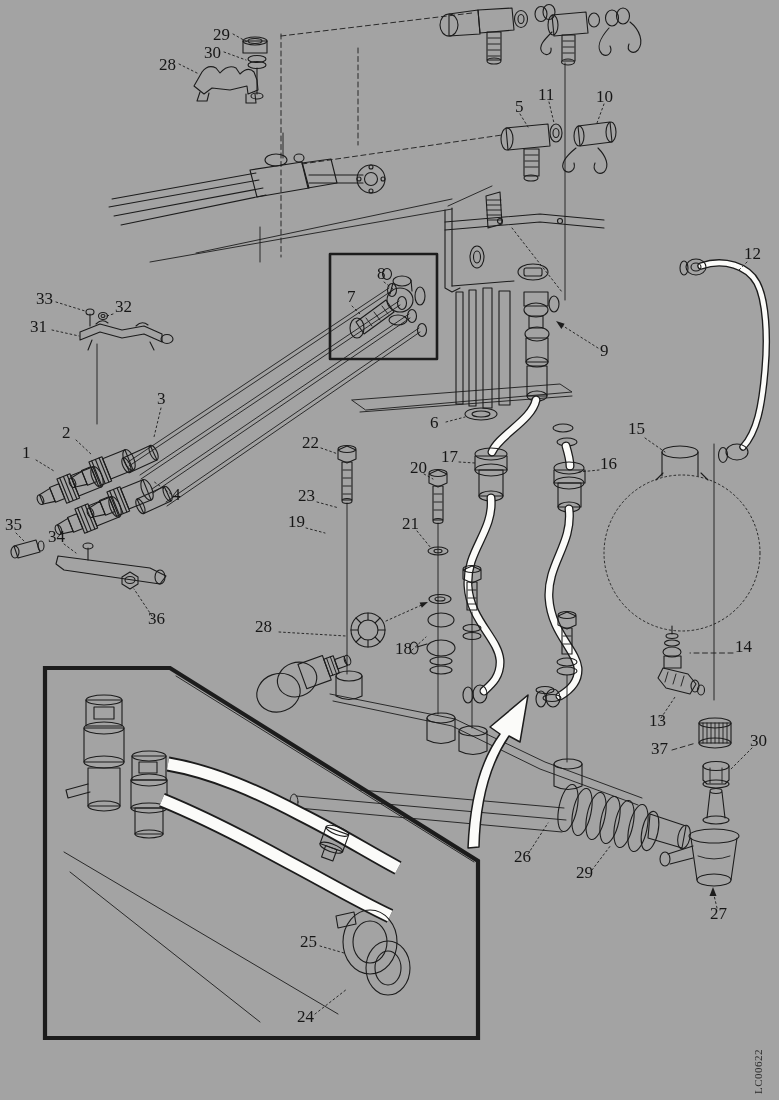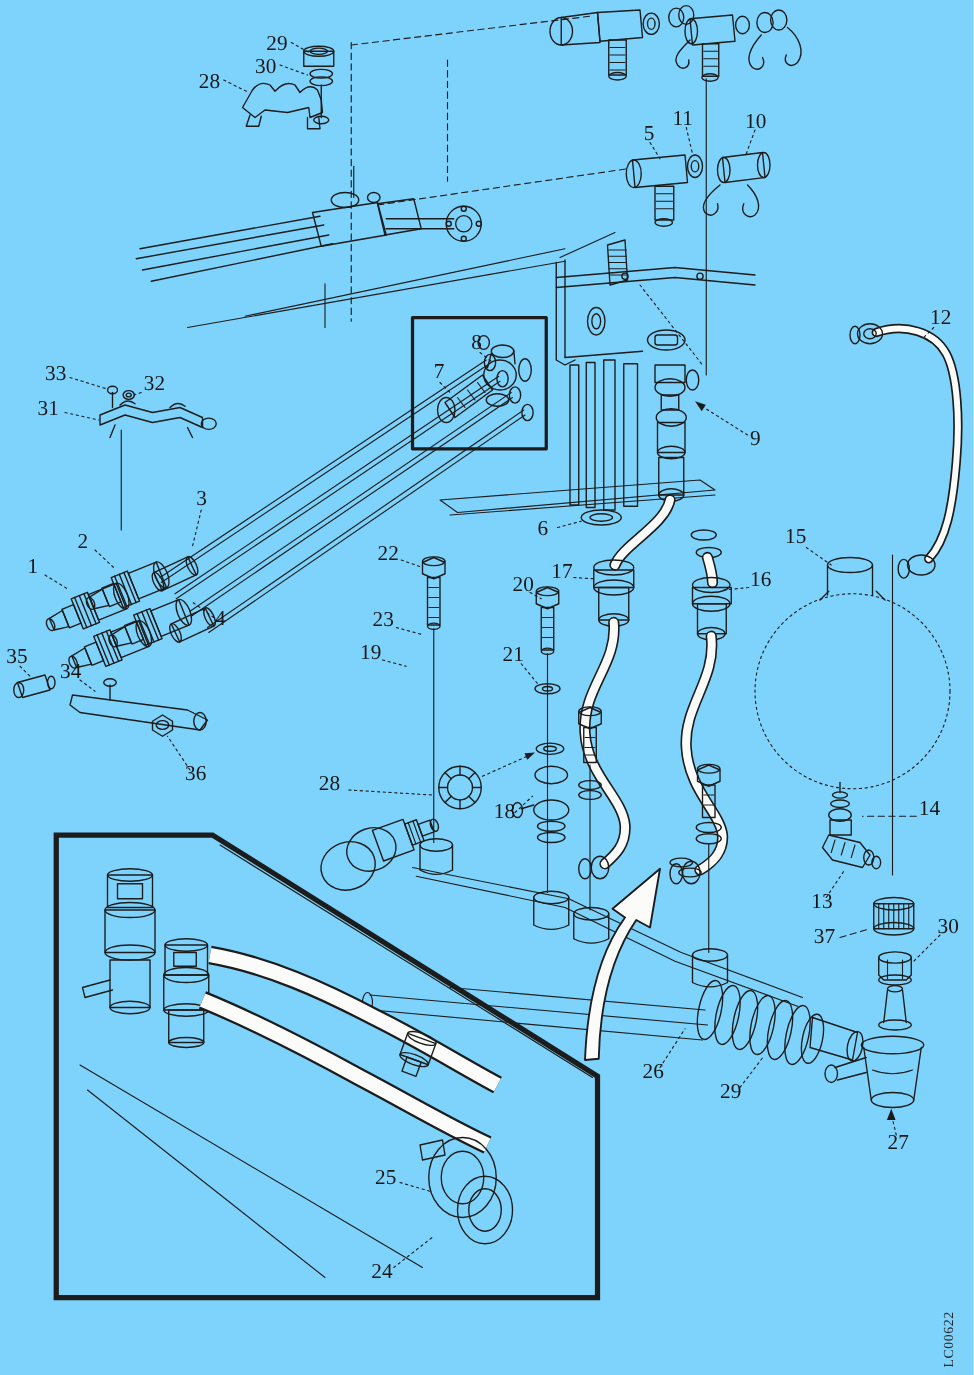--- a/index.html
+++ b/index.html
@@ -1,16 +1,16 @@
 <!DOCTYPE html>
 <html><head>
 <meta charset="utf-8">
 <style>
   html,body{margin:0;padding:0;background:#fbfbf9;}
-  .page{width:779px;height:1100px;position:relative;background:#7dd3fc;overflow:hidden;}
+  .page{width:779px;height:1100px;position:relative;background:#a3a3a3;overflow:hidden;}
   svg{display:block;}
   .ln{fill:none;stroke:#1c1c1c;stroke-width:1.1;stroke-linecap:round;stroke-linejoin:round;}
   .thin{stroke-width:0.9;}
   .box{stroke-width:2.6;}
   .boxthick{stroke-width:4.2;stroke-linejoin:miter;}
   .dash{stroke-dasharray:5 3.5;}
   .dotc{stroke-dasharray:1.8 2.8;}
   .fillb{fill:#1c1c1c;stroke:none;}
   .fillw{fill:#fbfbf9;stroke:#1c1c1c;stroke-width:1.5;stroke-linejoin:round;}
   .hOut{fill:none;stroke:#1c1c1c;stroke-width:9;stroke-linecap:round;}

